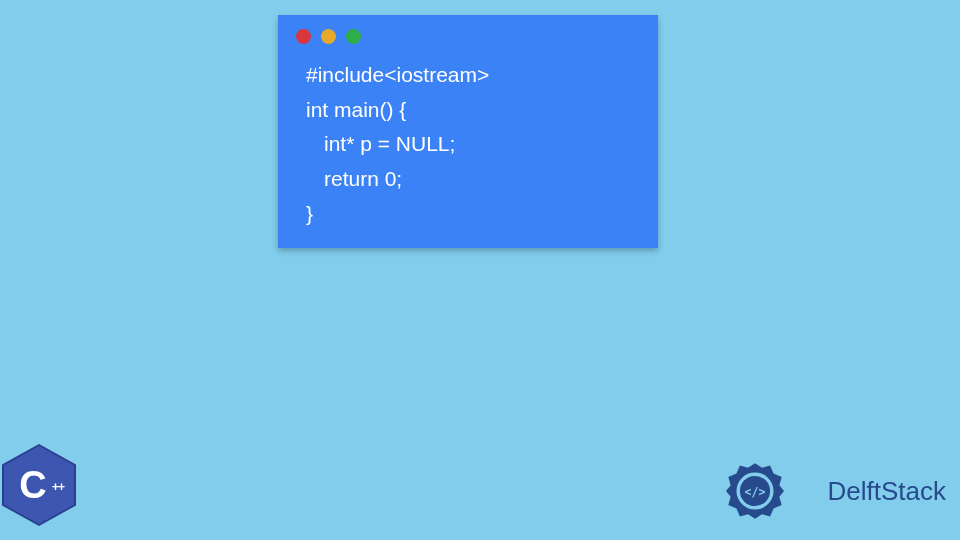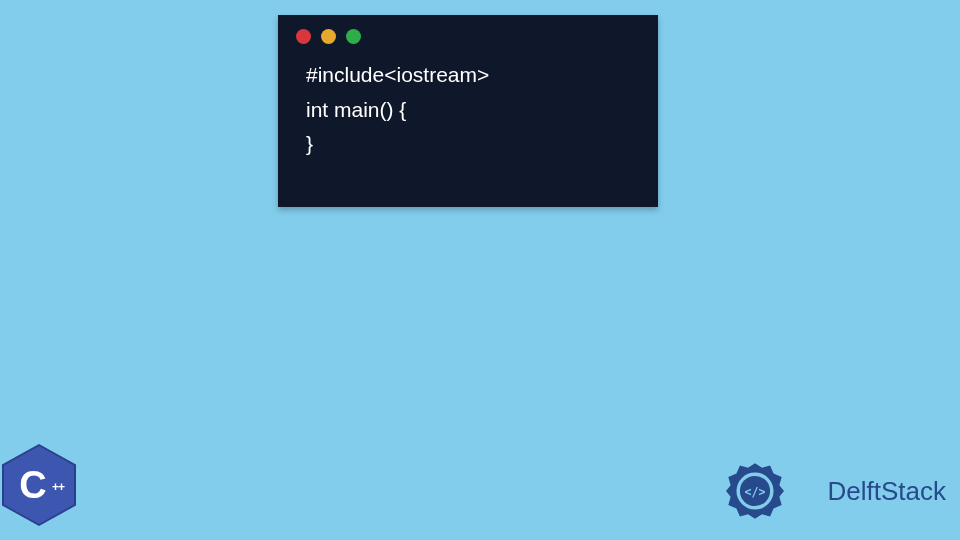--- a/index.html
+++ b/index.html
@@ -9,22 +9,22 @@
     background: #82cdec;
     position: relative;
     font-family: Arial, Helvetica, sans-serif;
     overflow: hidden;
   }
   .code-window {
     position: absolute;
     left: 278px;
     top: 15px;
     width: 380px;
-    height: 192px;
-    background: #0f172a;
+    height: 233px;
+    background: #3b82f6;
     box-shadow: 0 3px 6px rgba(0,0,0,0.25);
   }
   .traffic-lights {
     display: flex;
     gap: 10px;
     padding: 14px 18px 10px 18px;
   }
   .dot {
     width: 15px;
     height: 15px;
@@ -118,20 +118,22 @@
 
 <div class="code-window">
   <div class="traffic-lights">
     <div class="dot red"></div>
     <div class="dot yellow"></div>
     <div class="dot green"></div>
   </div>
   <div class="code-body">
     <div class="code-line">#include&lt;iostream&gt;</div>
     <div class="code-line">int main() {</div>
+    <div class="code-line indent1">int* p = NULL;</div>
+    <div class="code-line indent1">return 0;</div>
     <div class="code-line">}</div>
   </div>
 </div>
 
 <div class="cpp-logo">
   <div class="hex">
     <div class="hex-inner">
       <span class="cpp-c">C</span>
       <span class="cpp-plus">++</span>
     </div>

